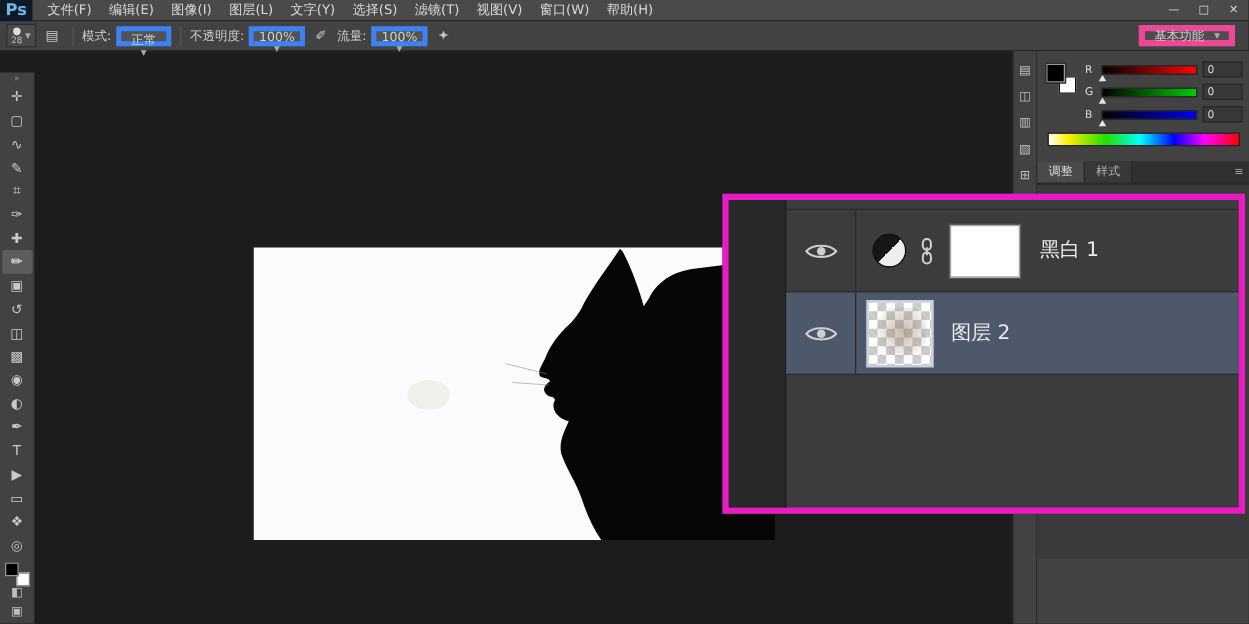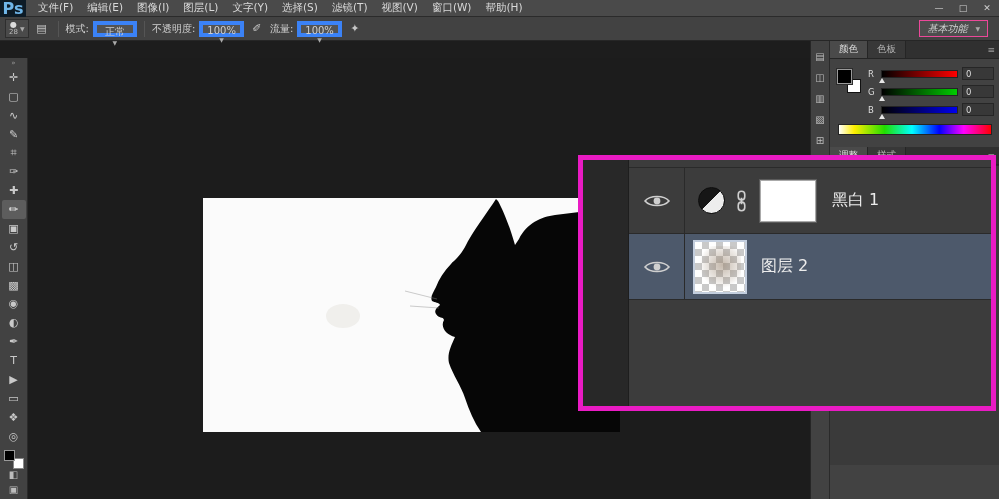--- a/index.html
+++ b/index.html
@@ -5,43 +5,43 @@
   * { margin:0; padding:0; box-sizing:border-box; }
   html,body { width:999px; height:499px; overflow:hidden; background:#1d1d1d;
     font-family:"DejaVu Sans","Liberation Sans",sans-serif; }
   #app { position:relative; width:999px; height:499px; background:#1d1d1d; }
 
   
   .menubar { position:absolute; left:0; top:0; width:999px; height:17px;
     background:#4a4a4a; border-bottom:1px solid #2b2b2b; display:flex;
     align-items:center; color:#d9d9d9; font-size:10.5px; }
   .ps-logo { width:26px; height:17px; background:#0d1b26; color:#6fb6e9;
-    font-weight:bold; font-size:16px; display:flex; align-items:center;
+    font-weight:bold; font-size:13px; display:flex; align-items:center;
     justify-content:center; margin-right:5px; }
   .menu-item { padding:0 7px; height:17px; display:flex; align-items:center; cursor:default; }
   .win-controls { margin-left:auto; display:flex; color:#cfcfcf; font-size:9px; }
   .win-btn { width:24px; height:17px; display:flex; align-items:center; justify-content:center; }
 
   
   .optionsbar { position:absolute; left:0; top:17px; width:999px; height:24px;
     background:#424242; border-bottom:1px solid #262626; display:flex;
     align-items:center; color:#cfcfcf; font-size:10px; padding:0 5px; gap:4px; }
   .opt-sep { width:1px; height:16px; background:#555; margin:0 3px; }
   .brush-preset { display:flex; align-items:center; gap:2px; background:#4a4a4a;
     border:1px solid #2e2e2e; padding:1px 3px; height:19px; }
   .brush-preset .col { display:flex; flex-direction:column; align-items:center; line-height:1; }
   .brush-preset .dot { font-size:8px; color:#ddd; }
   .brush-preset .size { font-size:7px; color:#bbb; }
   .dd-arrow { font-size:6px; color:#aaa; }
   .opt-icon { font-size:11px; color:#c5c5c5; width:18px; text-align:center; }
   .dropdown { background:#535353; border:4px solid #3b82f6; height:16px;
     display:flex; align-items:center; padding:0 4px; gap:0; min-width:44px;flex-direction:column; }
   .workspace-btn { margin-left:auto; margin-right:6px; background:#4d4d4d;
-    border:1px solid #ec4899; height:17px; display:flex; align-items:center;
-    gap:8px; padding:0 7px; font-size:10px;font-style:italic; }
+    border:5px solid #ec4899; height:17px; display:flex; align-items:center;
+    gap:8px; padding:0 7px; font-size:10px; }
 
   
   .tabbar { position:absolute; left:0; top:41px; width:810px; height:17px;
     background:#2d2d2d; display:flex; border-bottom:1px solid #222; }
   .doc-tab { background:#474747; color:#cfcfcf; font-size:9.5px; display:flex;
     align-items:center; padding:0 8px; gap:8px; border-right:1px solid #222; }
   .doc-close { color:#aaa; font-size:10px; }
 
   
   .toolbar { position:absolute; left:0; top:58px; width:28px; height:441px;
@@ -292,25 +292,20 @@
 
   <div class="dock">
     <div class="icon-strip">
       <span class="strip-icon">▤</span>
       <span class="strip-icon">◫</span>
       <span class="strip-icon">▥</span>
       <span class="strip-icon">▧</span>
       <span class="strip-icon">⊞</span>
     </div>
     <div class="panels">
-      <div class="tabrow">
-        <span class="tab active">颜色</span>
-        <span class="tab">色板</span>
-        <span class="tab-menu">≡</span>
-      </div>
       <div class="color-body">
         <div class="cp-swatches">
           <span class="cp-bg"></span>
           <span class="cp-fg"></span>
         </div>
         <div class="channels">
           <div class="chan">
             <span class="chan-label">R</span>
             <span class="track r">
                 <span class="knob"></span>

